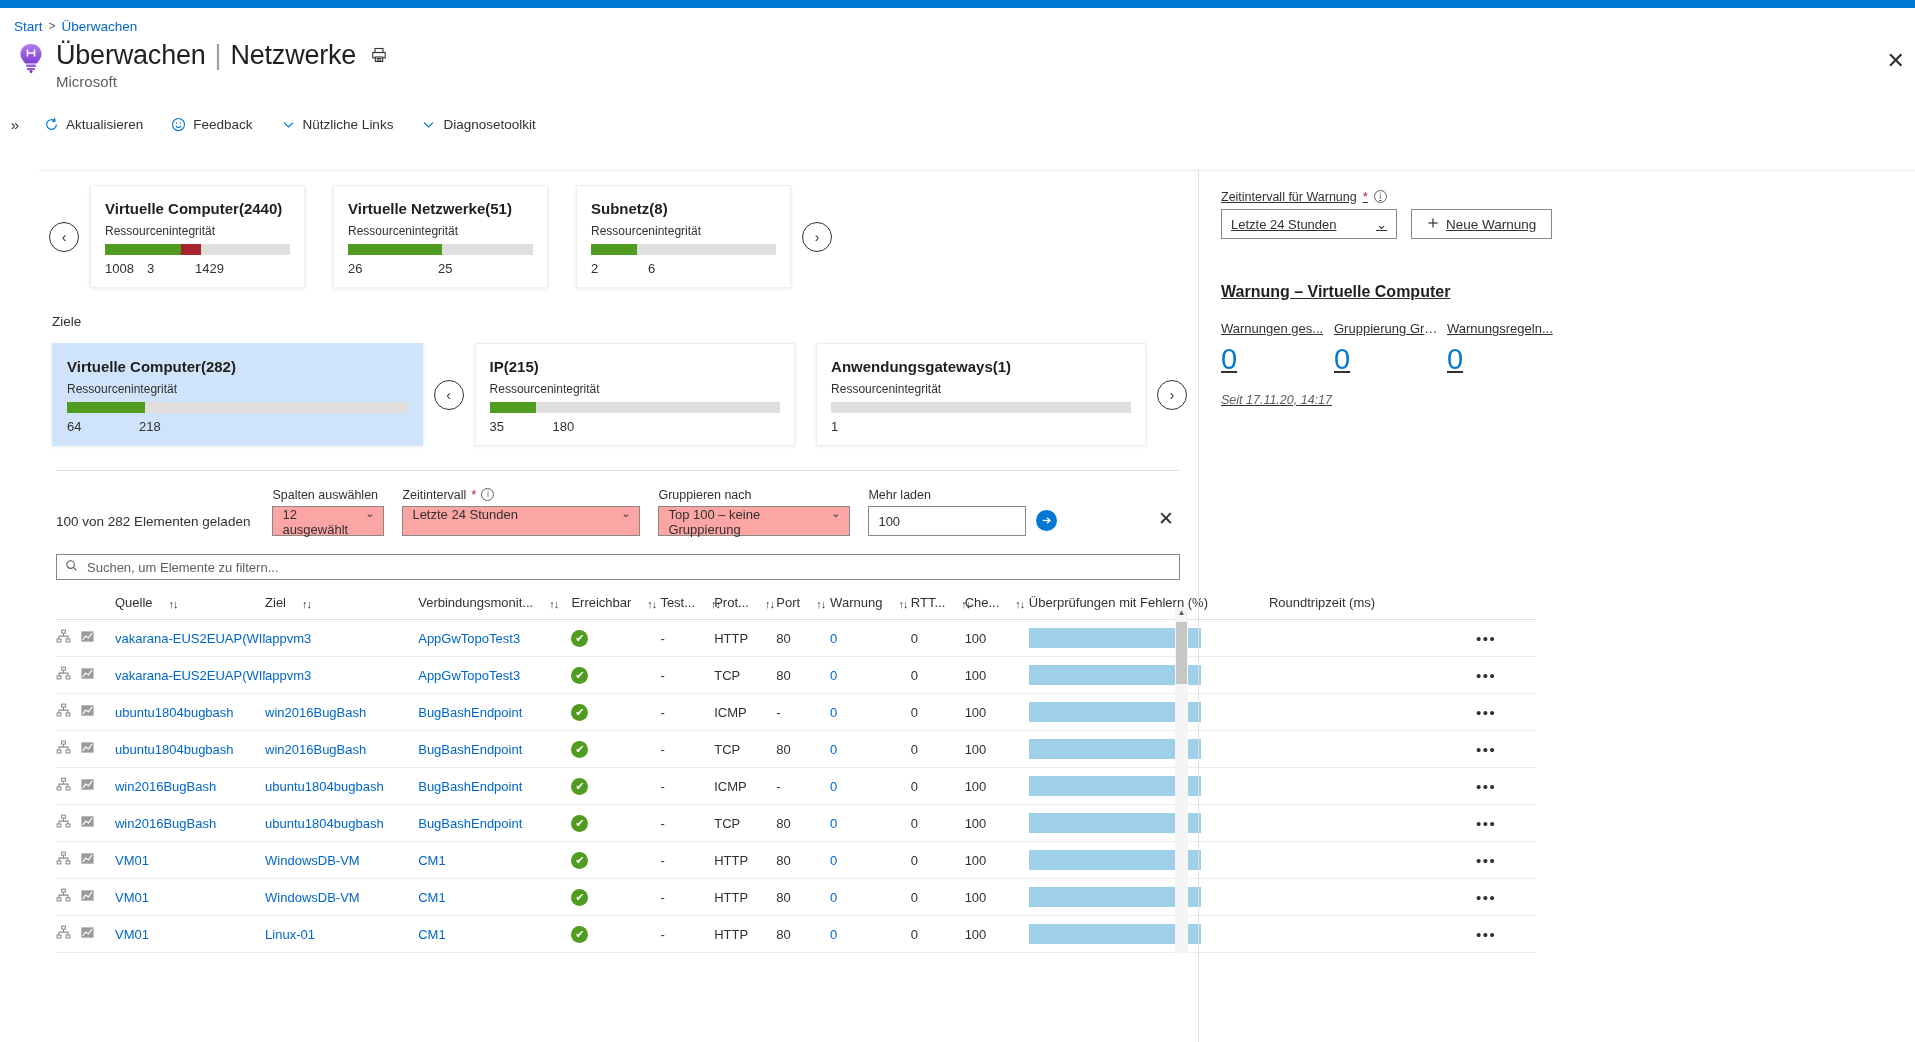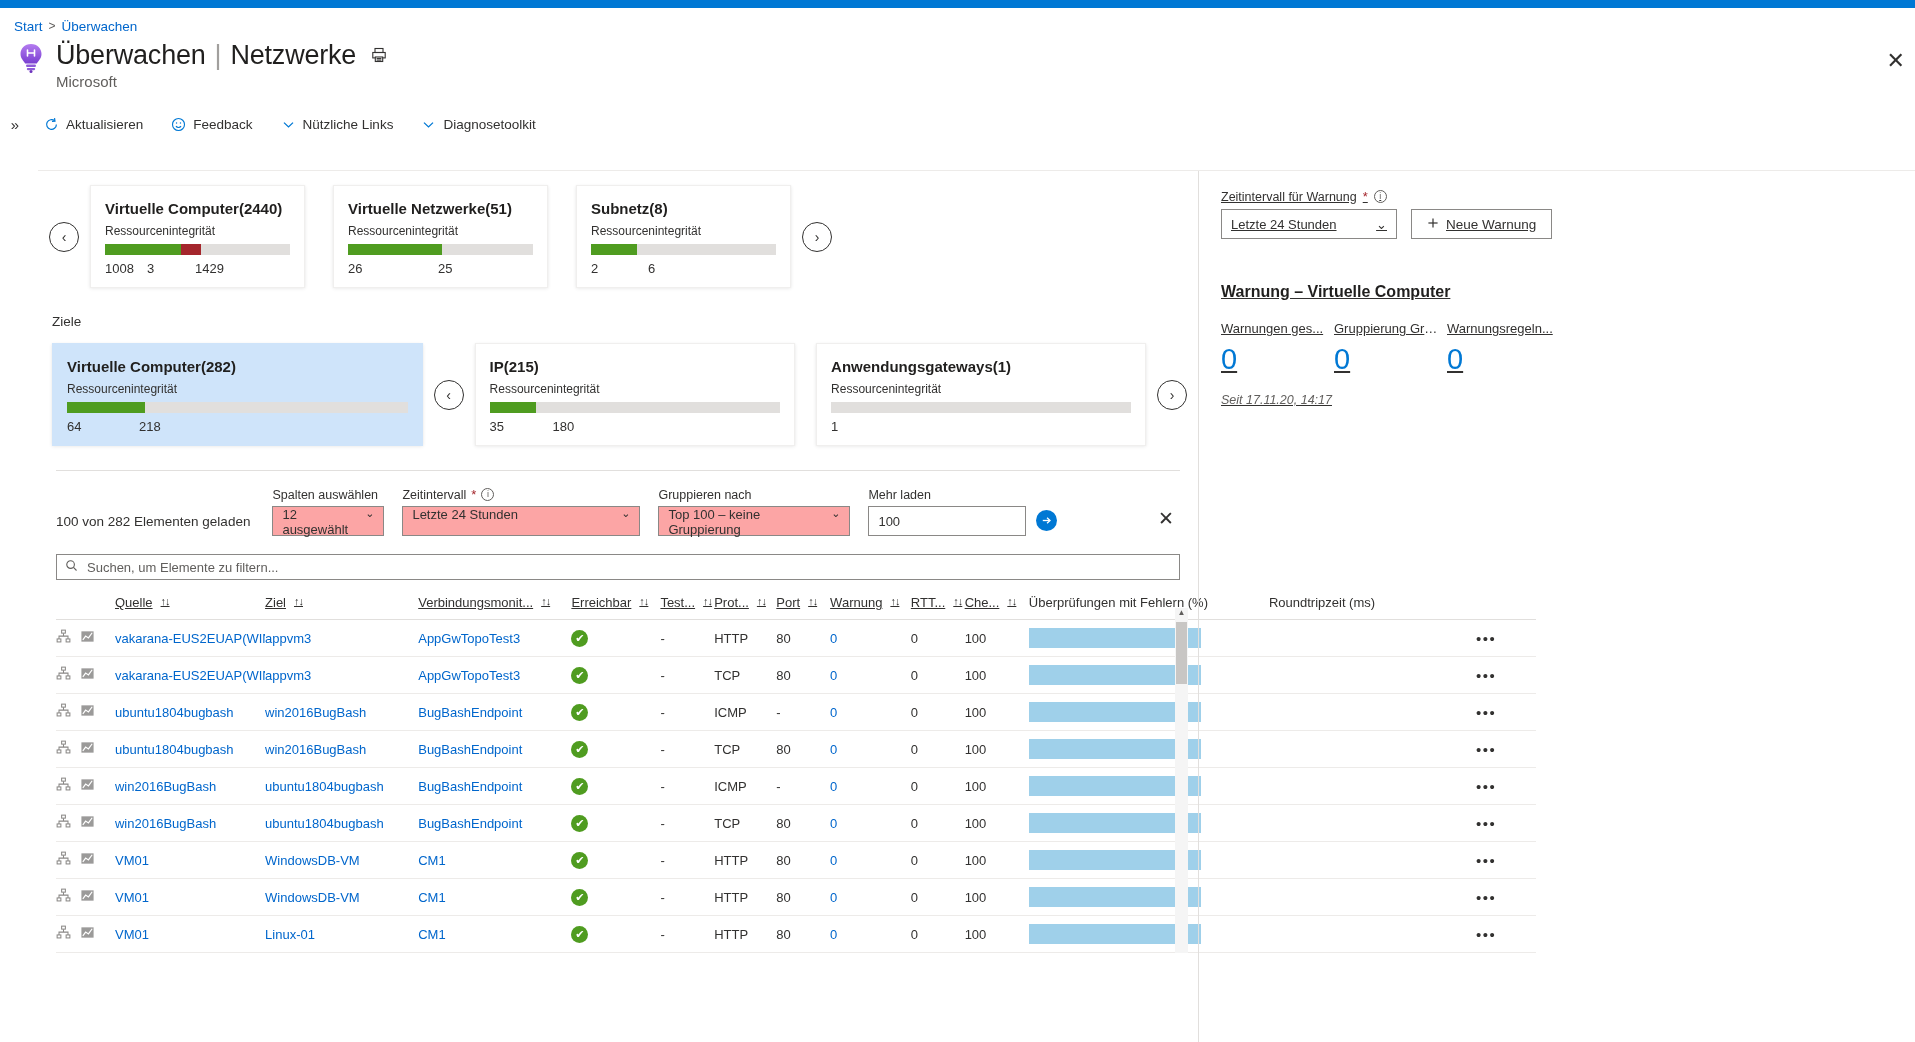--- a/index.html
+++ b/index.html
@@ -234,21 +234,21 @@
 
   
   .table-wrap { padding: 10px 0 0 18px; position: relative; }
   table.grid { border-collapse: collapse; width: 1480px; table-layout: fixed; }
   table.grid th {
     font-size: 13px; font-weight: 400; color: #323130;
     text-align: left; padding: 5px 4px 9px 0;
     border-bottom: 1px solid #e1dfdd;
     white-space: nowrap; vertical-align: bottom;
   }
-  .th-inner { display: flex; align-items: flex-start; gap: 8px; text-decoration: underline; }
+  .th-inner { display: flex; align-items: flex-end; gap: 16px; }
   .sort-ic { color: #323130; font-size: 11px; cursor: pointer; letter-spacing: -1px; }
   table.grid td {
     font-size: 13px; color: #323130;
     padding: 8px 4px 8px 0;
     border-bottom: 1px solid #edebe9;
     white-space: nowrap; overflow: hidden;
     vertical-align: middle;
   }
   td.c-icons { padding-left: 4px; }
   .icon-pair { display: flex; align-items: center; gap: 9px; }

